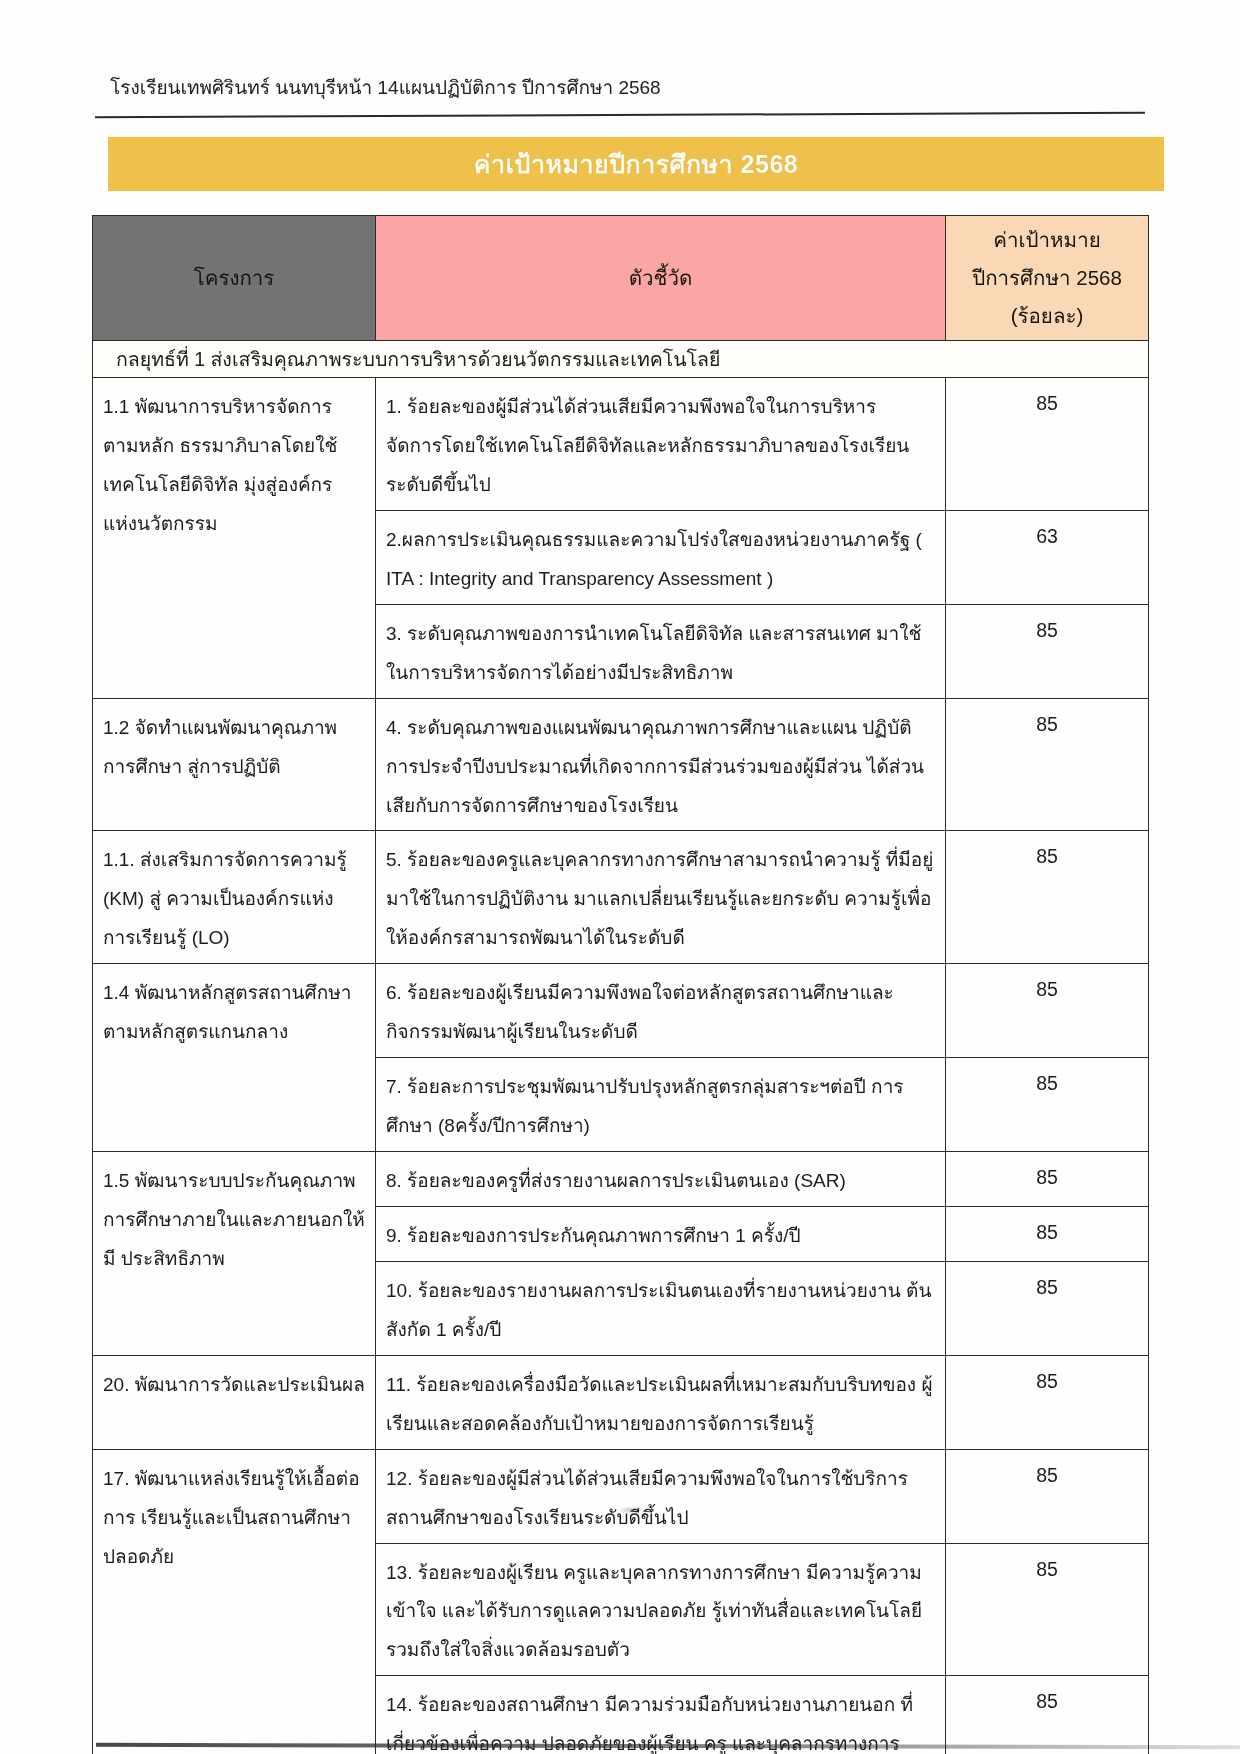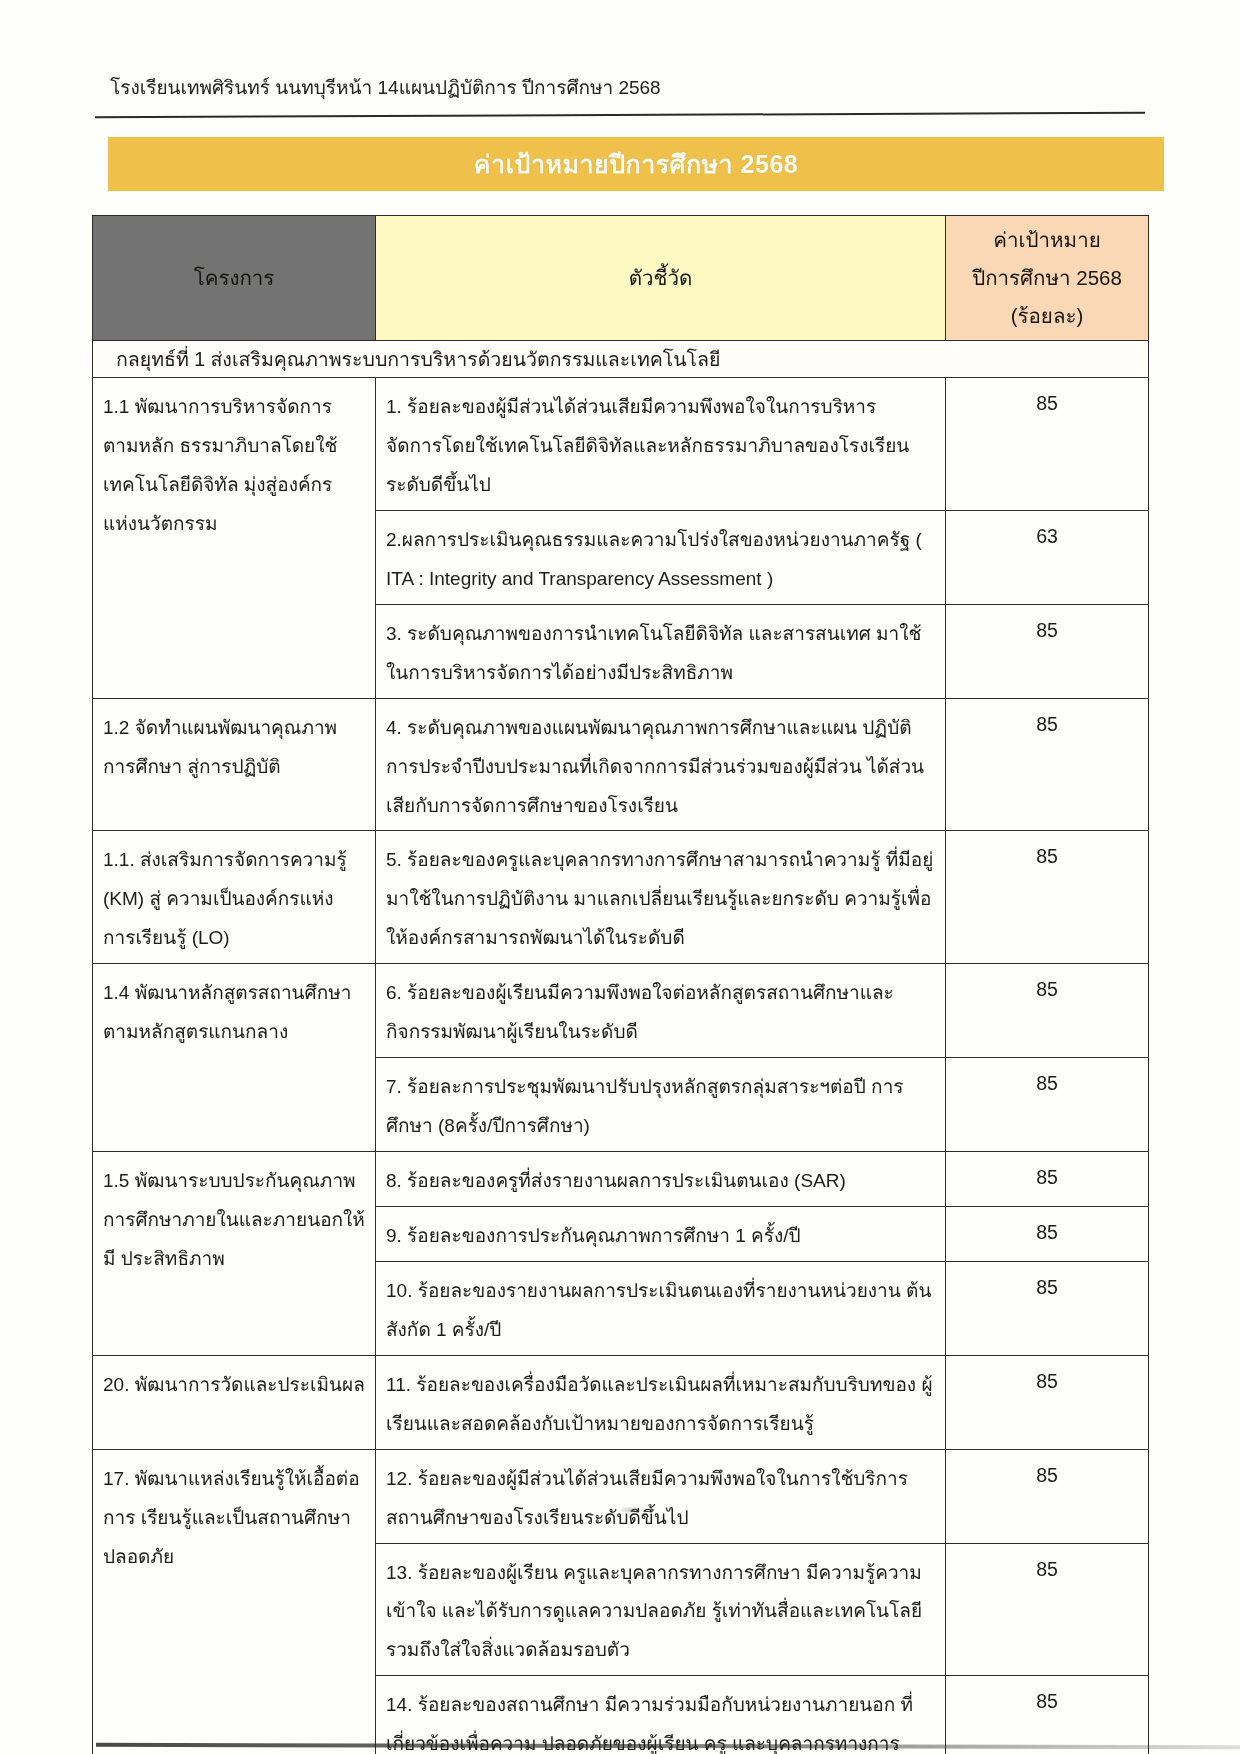--- a/index.html
+++ b/index.html
@@ -81,21 +81,21 @@
 <div class="tbl-wrap">
   <table>
     <colgroup>
       <col style="width:283px">
       <col style="width:570px">
       <col style="width:203px">
     </colgroup>
     <thead>
       <tr>
         <th class="hdr" style="background: #737373;">โครงการ</th>
-        <th class="hdr" style="background: #fef9c3;">ตัวชี้วัด</th>
+        <th class="hdr" style="background: #fca5a5;">ตัวชี้วัด</th>
         <th class="hdr" style="background: rgb(250, 216, 181);">
           <span class="hdr-target-line">ค่าเป้าหมาย</span>
           <span class="hdr-target-line">ปีการศึกษา 2568</span>
           <span class="hdr-target-line">(ร้อยละ)</span>
         </th>
       </tr>
     </thead>
     <tbody id="tbl-body">
       <tr class="strategy-row">
         <td colspan="3">กลยุทธ์ที่ 1 ส่งเสริมคุณภาพระบบการบริหารด้วยนวัตกรรมและเทคโนโลยี</td>

